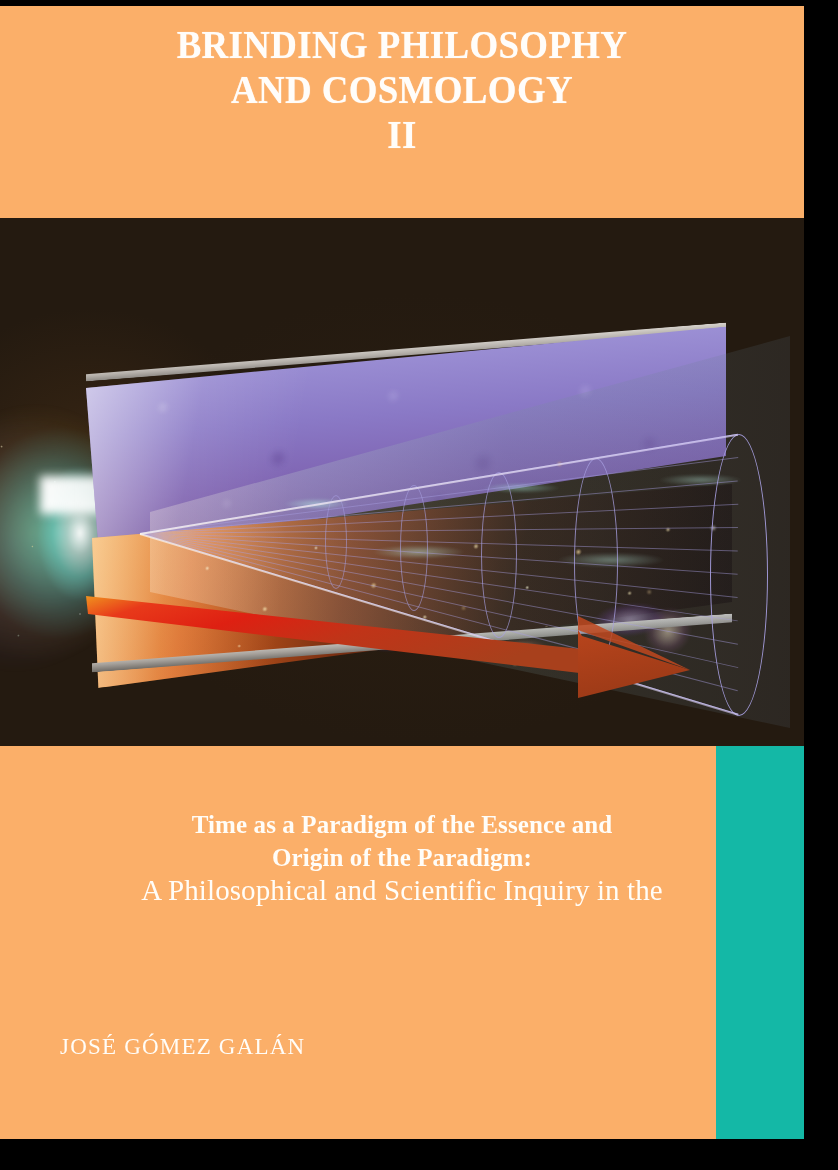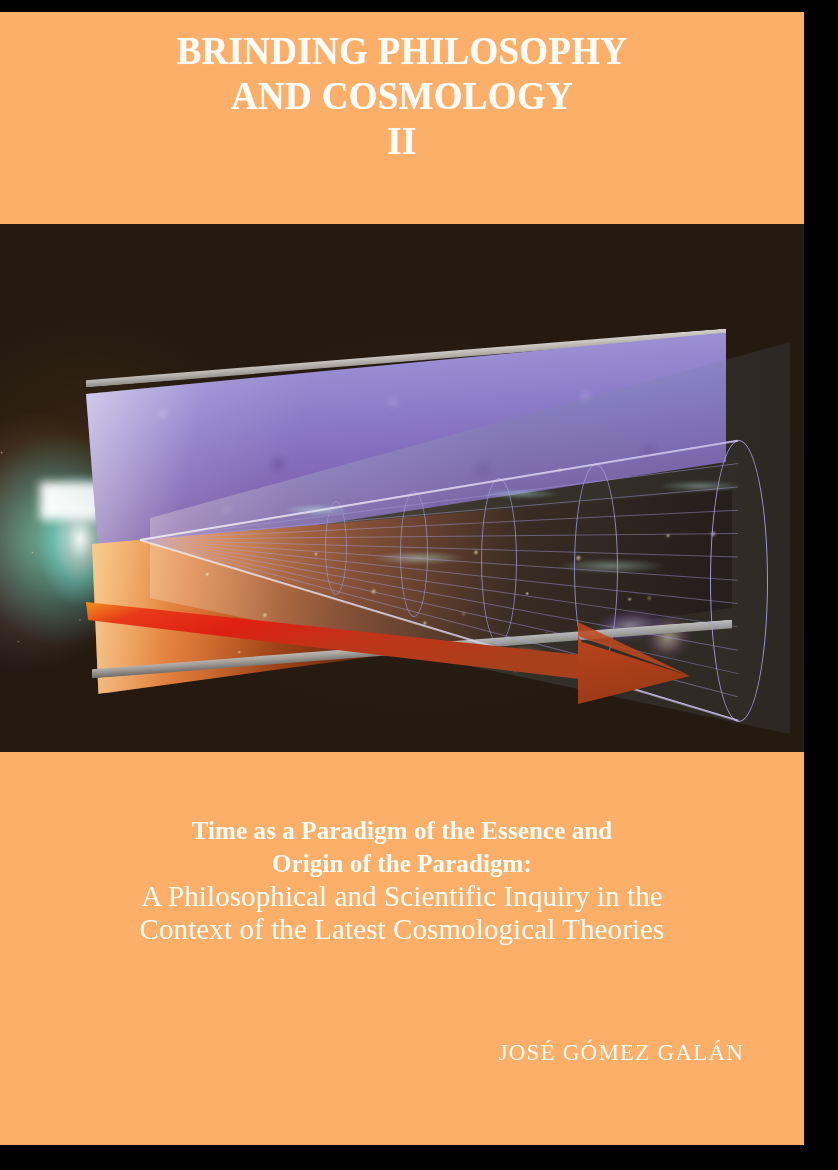--- a/index.html
+++ b/index.html
@@ -18,21 +18,21 @@
   #cover {
     position: relative;
     width: 838px;
     height: 1170px;
     background: #000000;
   }
 
   .cover-body {
     position: absolute;
     left: 0;
-    top: 12px;
+    top: 6px;
     width: 804px;
     height: 1133px;
     background: #14b8a6;
     overflow: hidden;
   }
 
   
   .title-band {
     position: absolute;
     left: 0;
@@ -261,24 +261,23 @@
     left: 78px; top: 368px;
     width: 620px; height: 120px;
   }
   .arrow svg { display: block; }
 
   
   .bottom-band {
     position: absolute;
     left: 0;
     top: 740px;
-    width: 788px;
+    width: 716px;
     height: 393px;
     background: #fbaf69;
-    padding-left: 32px;
   }
   .subtitle-main {
     position: absolute;
     left: 60px; top: 62px;
     width: 684px;
     text-align: center;
     color: #fffdf8;
     font-family: "Liberation Serif", "DejaVu Serif", serif;
     font-weight: 700;
     font-size: 25px;
@@ -294,21 +293,21 @@
     font-family: "Liberation Serif", "DejaVu Serif", serif;
     font-weight: 400;
     font-size: 29px;
     line-height: 33px;
     letter-spacing: 0.1px;
   }
   .author {
     position: absolute;
     left: 60px; top: 288px;
     width: 684px;
-    text-align: right;
+    text-align: left;
     color: #fffdf8;
     font-family: "Liberation Serif", "DejaVu Serif", serif;
     font-weight: 400;
     font-size: 23px;
     letter-spacing: 1.2px;
   }
 </style>
 </head>
 <body>
 
@@ -394,19 +393,18 @@
       </div>
     </div>
 
     <div class="bottom-band">
       <div class="subtitle-main">
         <span>Time as a Paradigm of the Essence and</span><br>
         <span>Origin of the Paradigm:</span>
       </div>
       <div class="subtitle-sub">
         <span>A Philosophical and Scientific Inquiry in the</span><br>
-        <span>Context of the Latest Cosmological Theories</span>
       </div>
       <div class="author">JOSÉ GÓMEZ GALÁN</div>
     </div>
 
   </div>
 </div>
 
 </body></html>

